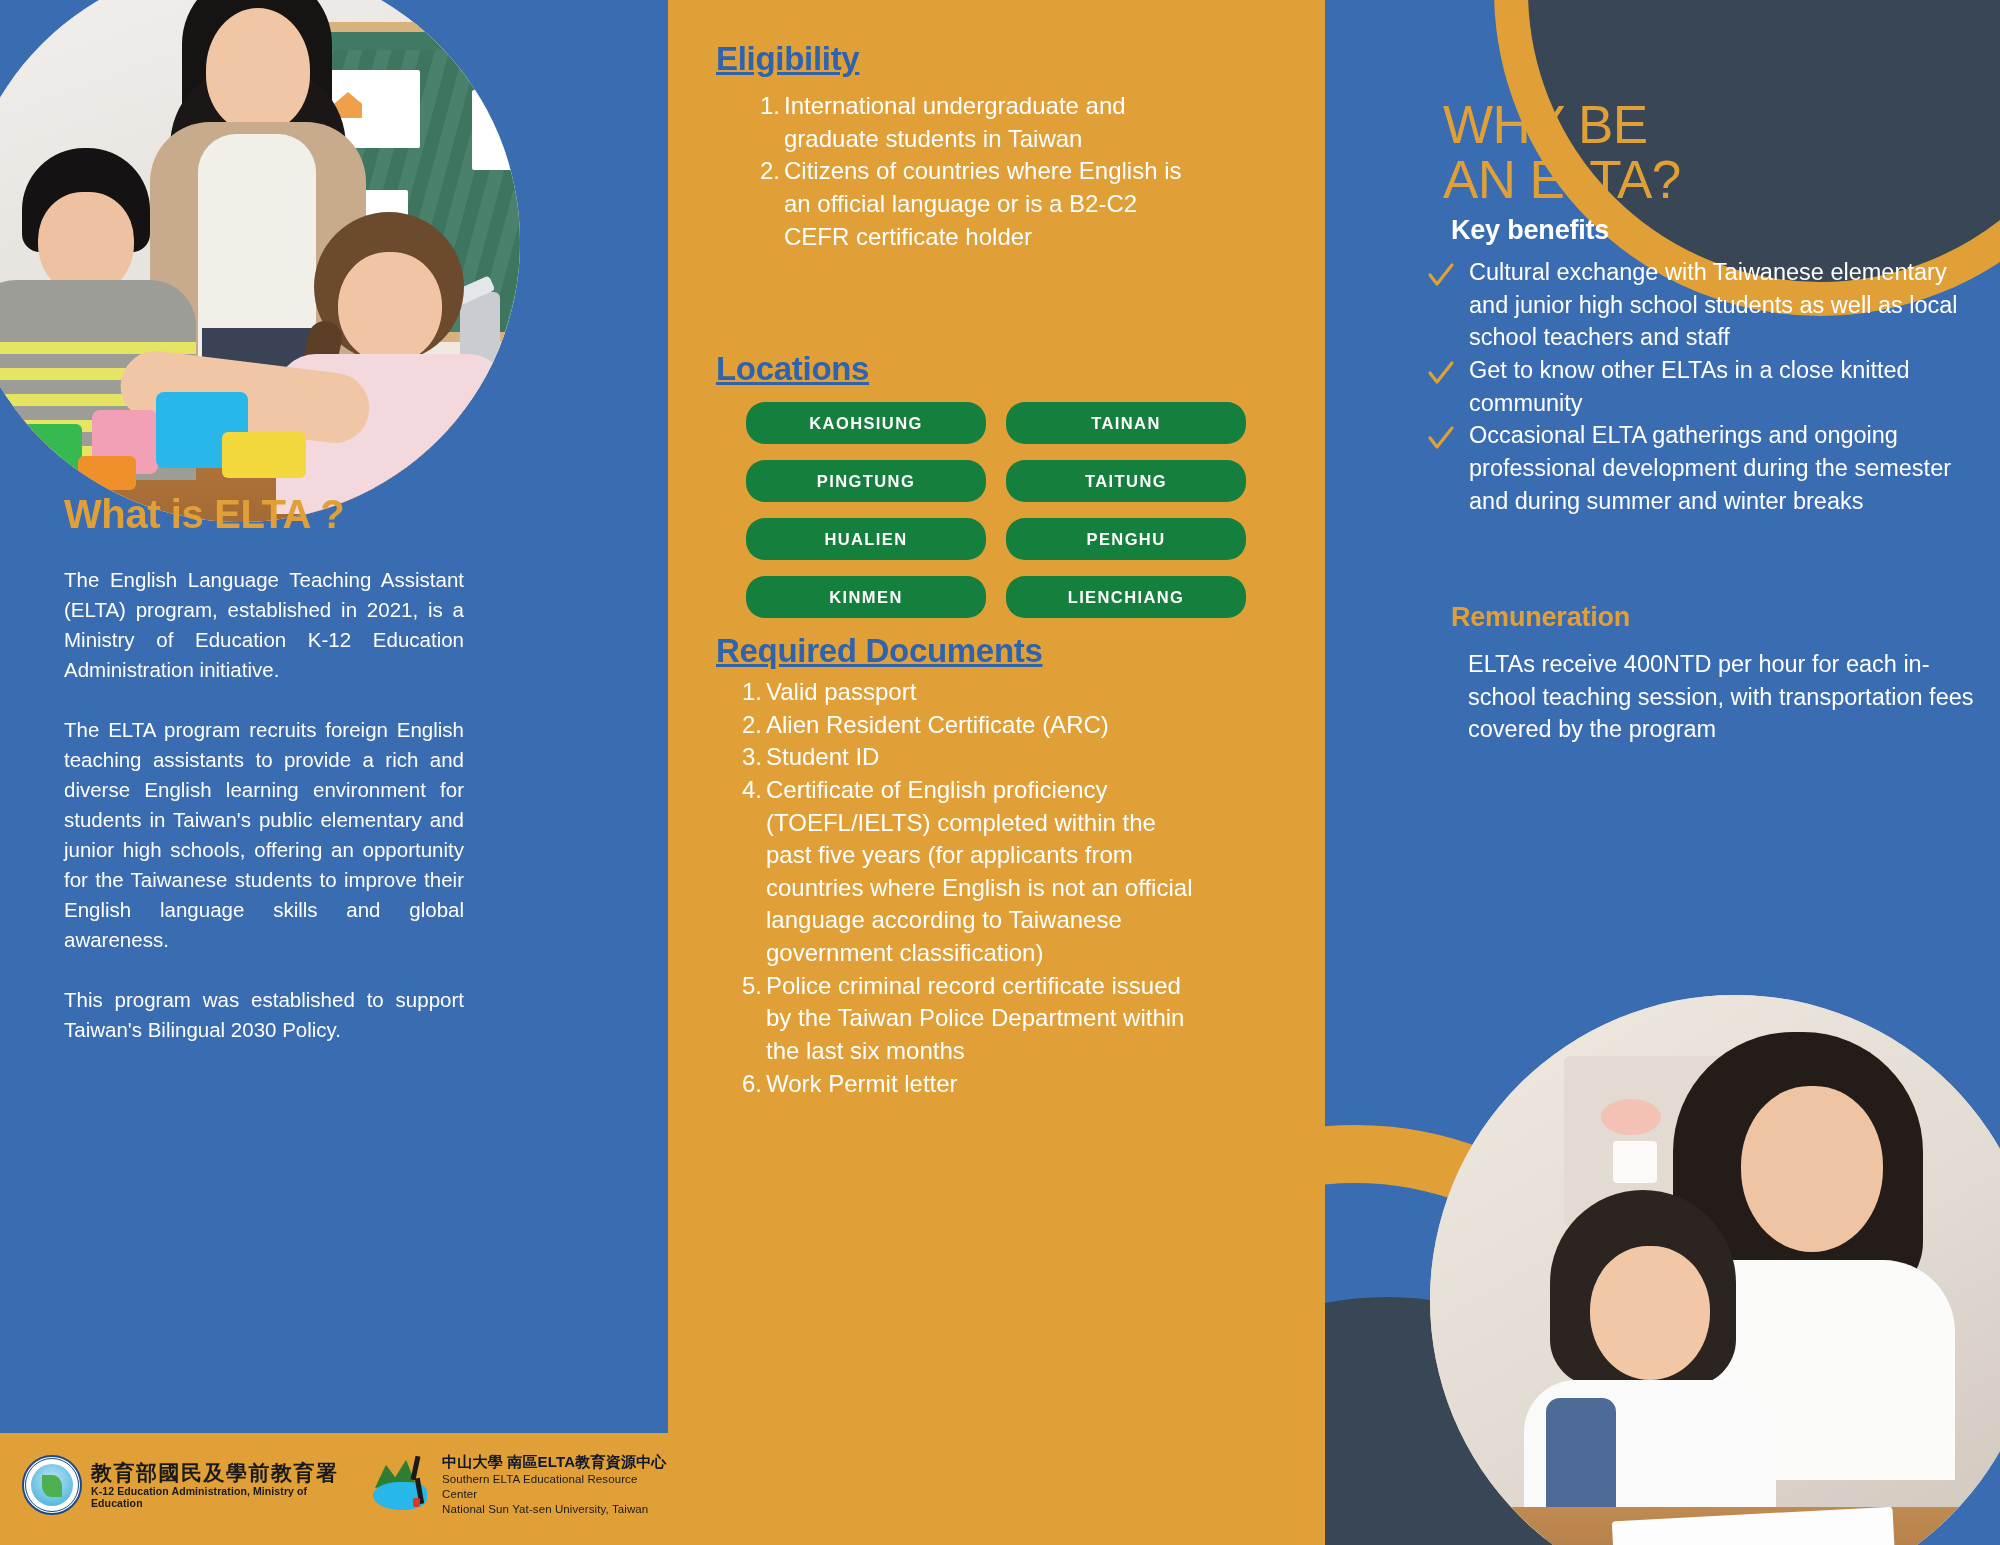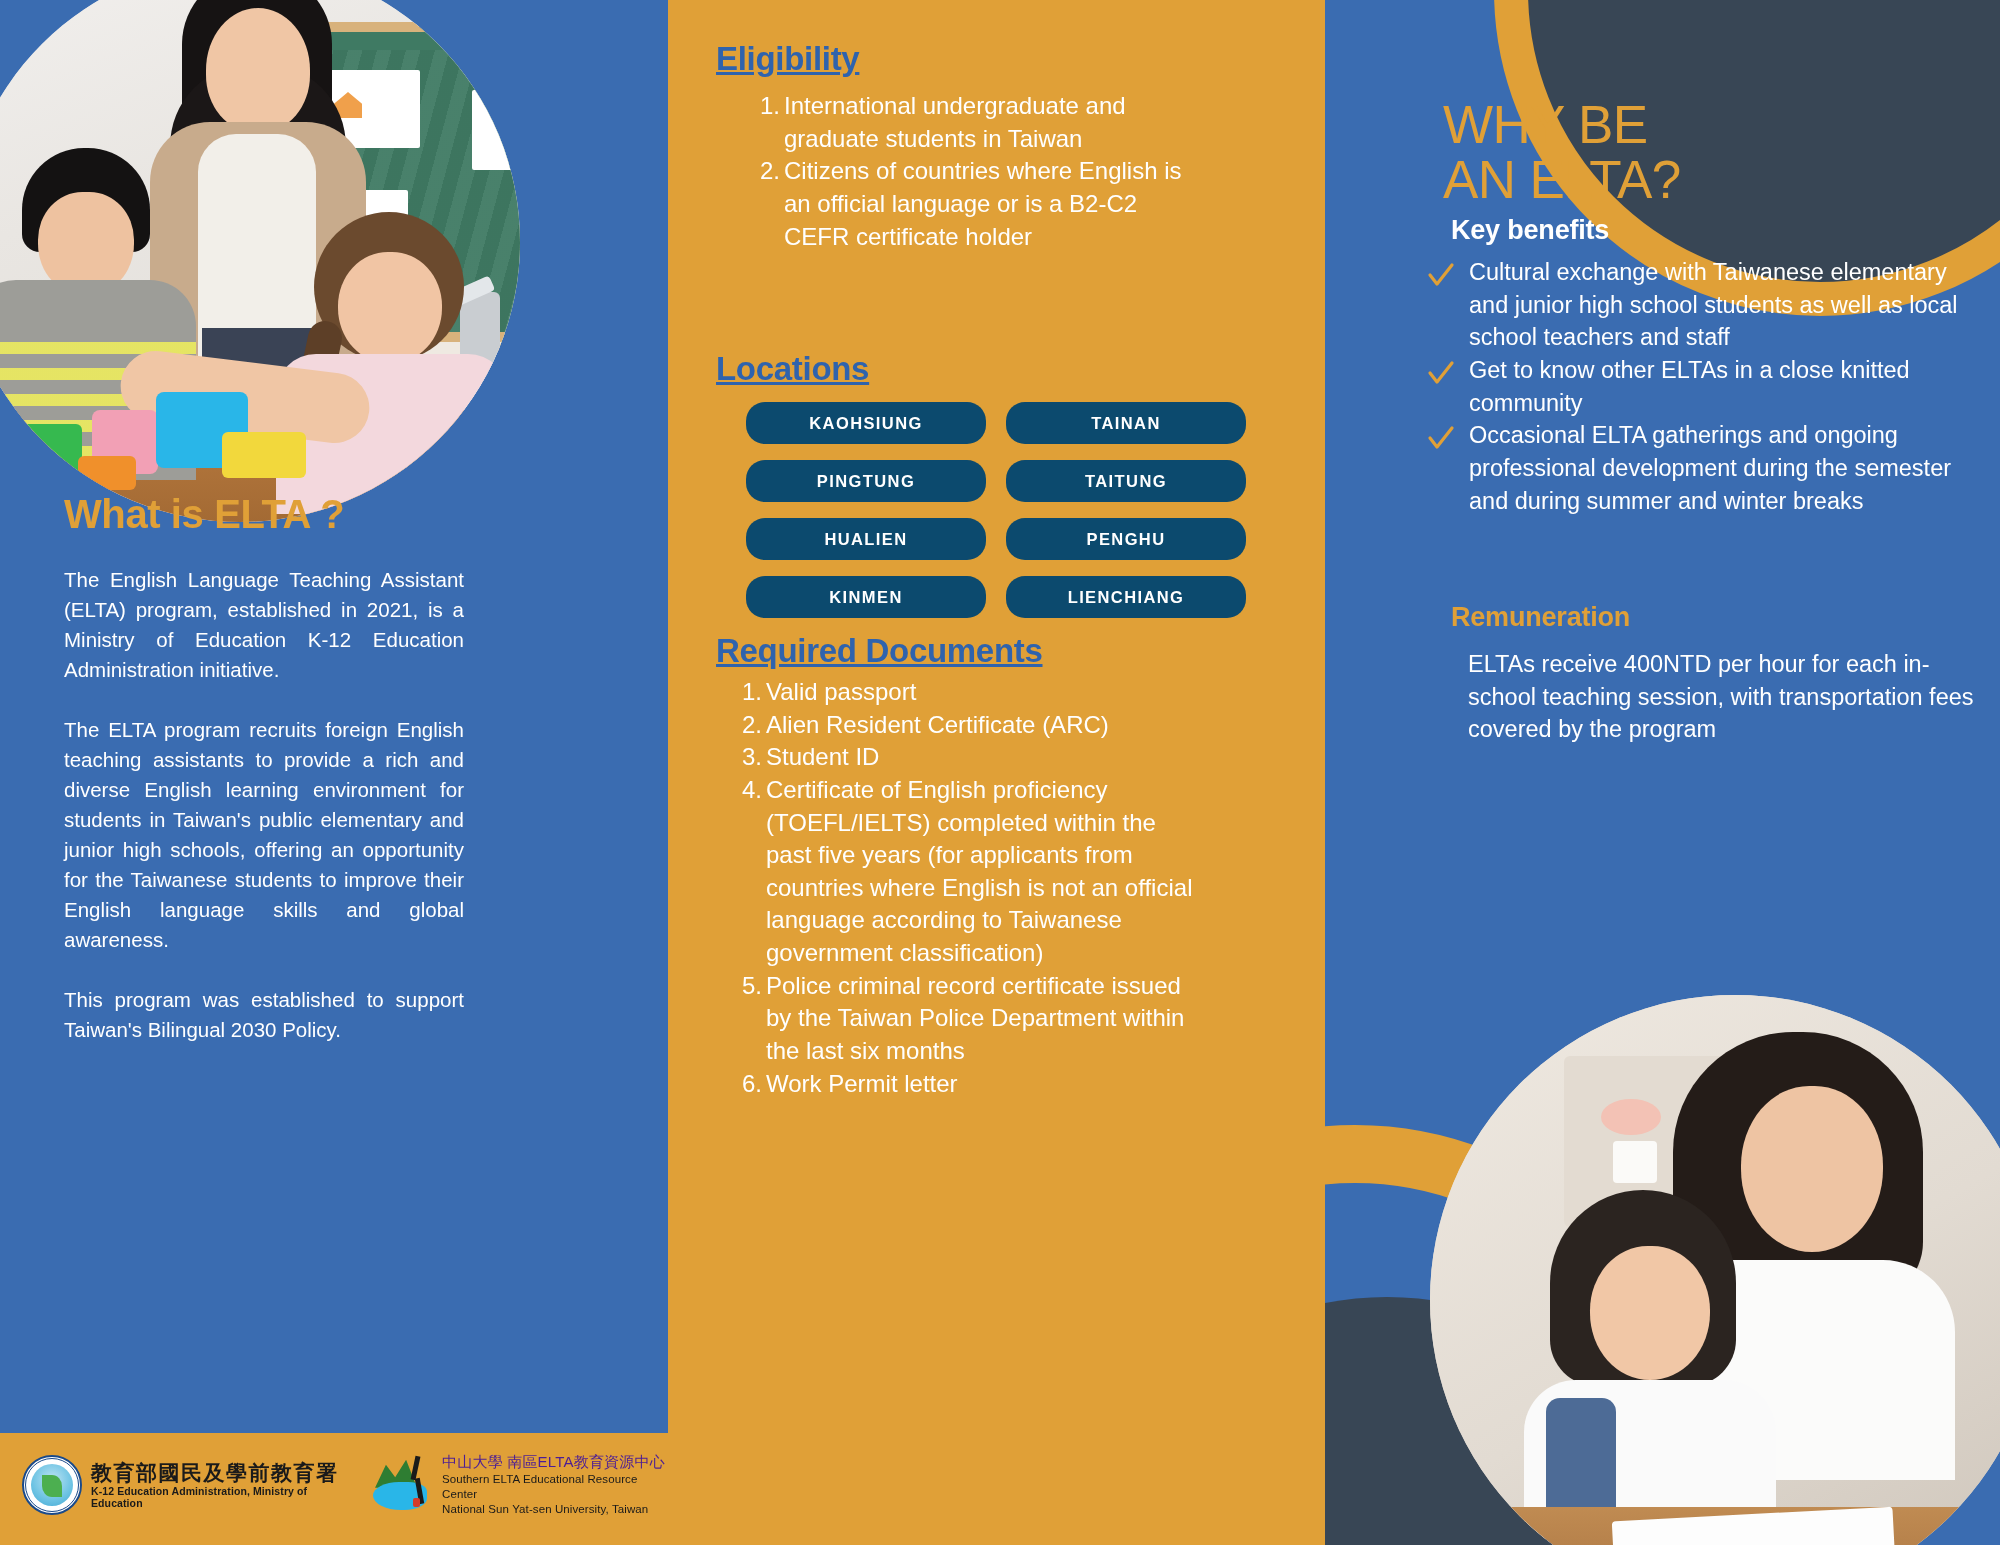--- a/index.html
+++ b/index.html
@@ -93,21 +93,21 @@
   .logo-txt .cn { color:#1a1a1a; font-size:21px; font-weight:700; letter-spacing:1.5px; line-height:1.15; }
   .logo-txt .en { color:#1a1a1a; font-size:10.5px; font-weight:600; letter-spacing:.1px; }
   .nsysu-mark { position:relative; width:60px; height:58px; flex:0 0 auto; }
   .nsysu-mark .mtn { position:absolute; left:2px; top:4px; width:42px; height:28px;
                      background:#2e7d32; clip-path:polygon(0 100%,26% 18%,48% 62%,74% 0,100% 100%); }
   .nsysu-mark .sea { position:absolute; left:0px; top:26px; width:54px; height:28px; background:#29b6e8;
                      border-radius:56% 40% 48% 60%; }
   .nsysu-mark .cal { position:absolute; left:40px; top:0px; width:5px; height:24px; background:#1a1a1a; transform:rotate(12deg); }
   .nsysu-mark .cal2{ position:absolute; left:44px; top:22px; width:5px; height:26px; background:#1a1a1a; transform:rotate(-10deg); }
   .nsysu-mark .dot { position:absolute; left:40px; top:42px; width:7px; height:9px; background:#d63b2a; border-radius:2px; }
-  .nsysu-txt .cn { color:#4c1d95; font-size:15px; font-weight:400; letter-spacing:.2px; line-height:1.25; }
+  .nsysu-txt .cn { color:#0f172a; font-size:15px; font-weight:700; letter-spacing:.2px; line-height:1.25; }
   .nsysu-txt .en { color:#1a1a1a; font-size:11.5px; font-weight:400; letter-spacing:.1px; line-height:1.3; }
   .h-mid { color:#2f63ad; font-size:33px; font-weight:700; letter-spacing:-.3px;text-decoration:underline; }
   .h-elig { position:absolute; left:48px; top:40px; }
   .h-loc  { position:absolute; left:48px; top:350px; }
   .h-docs { position:absolute; left:48px; top:632px; }
 
   ol.mid-list { list-style:none; }
   ol.mid-list li {
     position:relative; color:#ffffff; font-size:24px; line-height:1.36;
     padding-left:36px; font-weight:300; margin-bottom:0;
@@ -115,21 +115,21 @@
   ol.mid-list li .num { position:absolute; left:0; top:0; width:32px; text-align:right; font-weight:300; }
 
   .elig-list { position:absolute; left:80px; top:90px; width:440px; }
   .docs-list { position:absolute; left:62px; top:676px; width:465px; }
 
   .loc-grid {
     position:absolute; left:78px; top:402px; width:500px;
     display:grid; grid-template-columns:1fr 1fr; gap:16px 20px;
   }
   .loc-btn {
-    background:#0c4a6e; color:#ffffff; border-radius:19px;
+    background:#15803d; color:#ffffff; border-radius:19px;
     height:42px; display:flex; align-items:center; justify-content:center;
     font-size:16.5px; font-weight:700; letter-spacing:1.4px;
   }
 
   
   .arc-navy {
     position:absolute; right:-150px; top:-330px; width:640px; height:640px;
     border-radius:50%; background:#384655;
   }
   .arc-orange {

